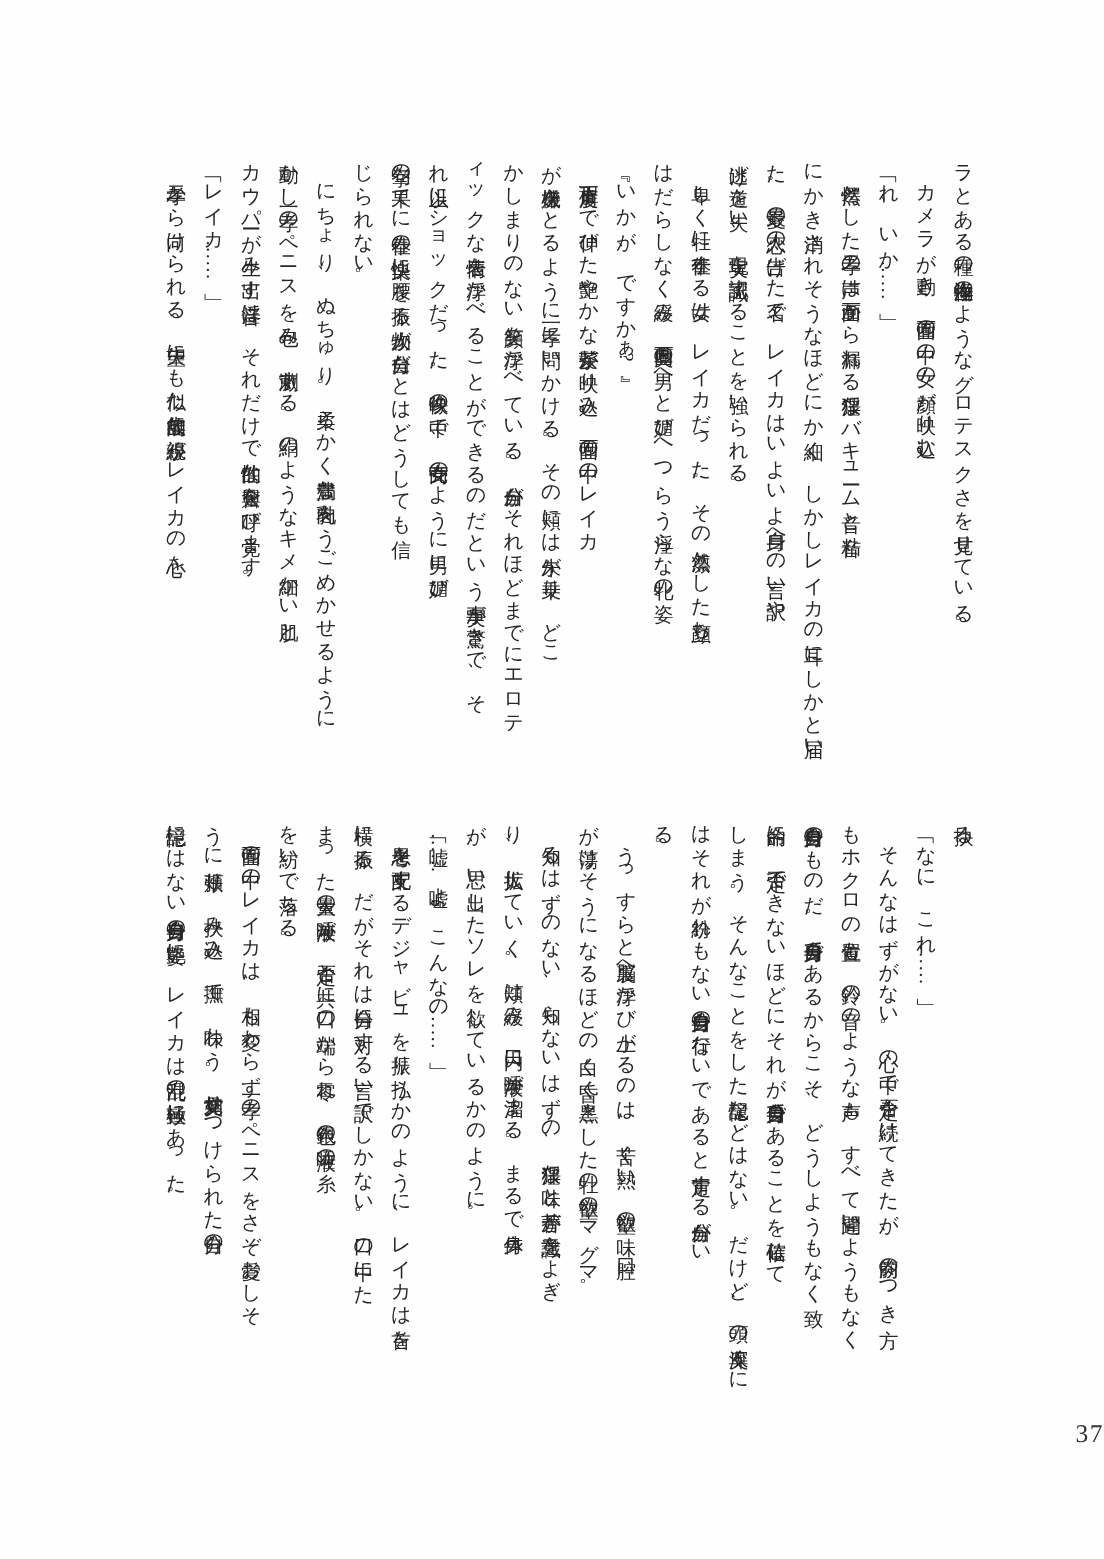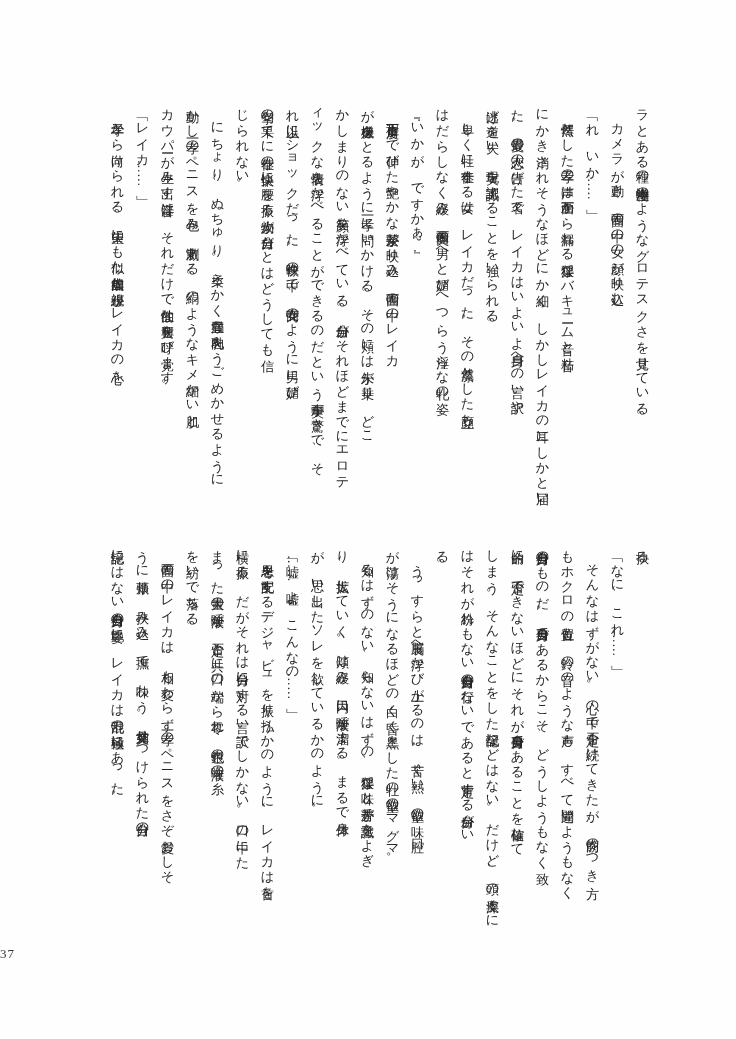--- a/index.html
+++ b/index.html
@@ -34,22 +34,22 @@
   .band-bottom { top: 541px; }
   .column {
     margin: 0;
     white-space: nowrap;
   }
   .page-number {
     position: absolute;
     top: 946px;
     left: 0;
     width: 736px;
-    text-align: left;
-    font-size: 13px;
+    text-align: right;
+    font-size: 17px;
     letter-spacing: 1px;
     color: #333333;
   }
 </style>
 </head>
 <body>
 
 <div class="page">
   <div class="text-band band-top">
       <div class="column">ラとある種の海洋生物のようなグロテスクさを見せている。</div>

